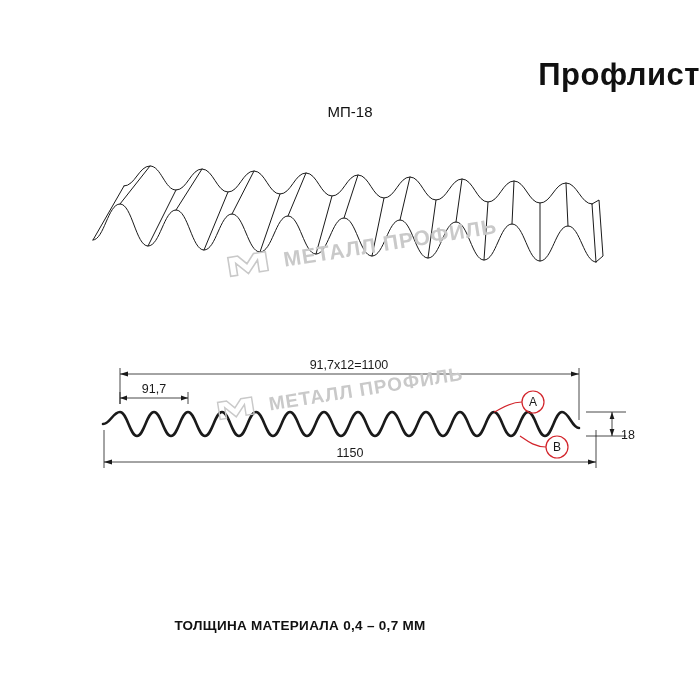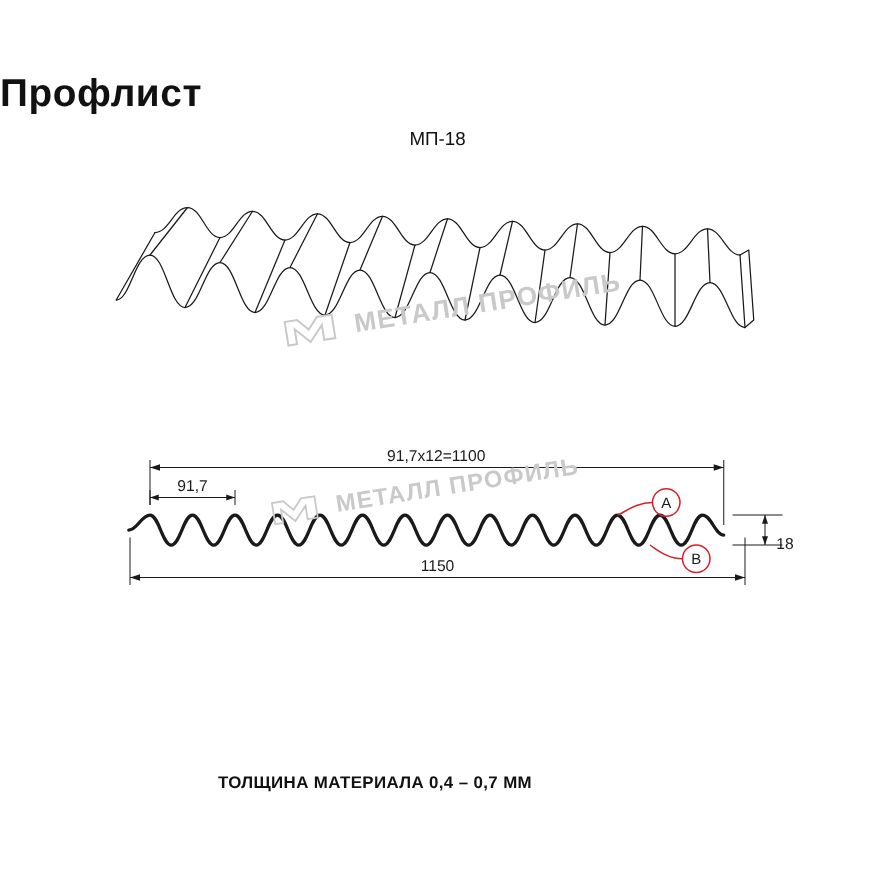--- a/index.html
+++ b/index.html
@@ -18,21 +18,21 @@
   .page {
     position: relative;
     width: 700px;
     height: 700px;
   }
   .title {
     position: absolute;
     top: 57px;
     left: 0;
     width: 700px;
-    text-align: left;
+    text-align: right;
     font-size: 31px;
     font-weight: bold;
     letter-spacing: 0.5px;
     color: #111;
   }
   .subtitle {
     position: absolute;
     top: 103px;
     left: 0;
     width: 700px;

